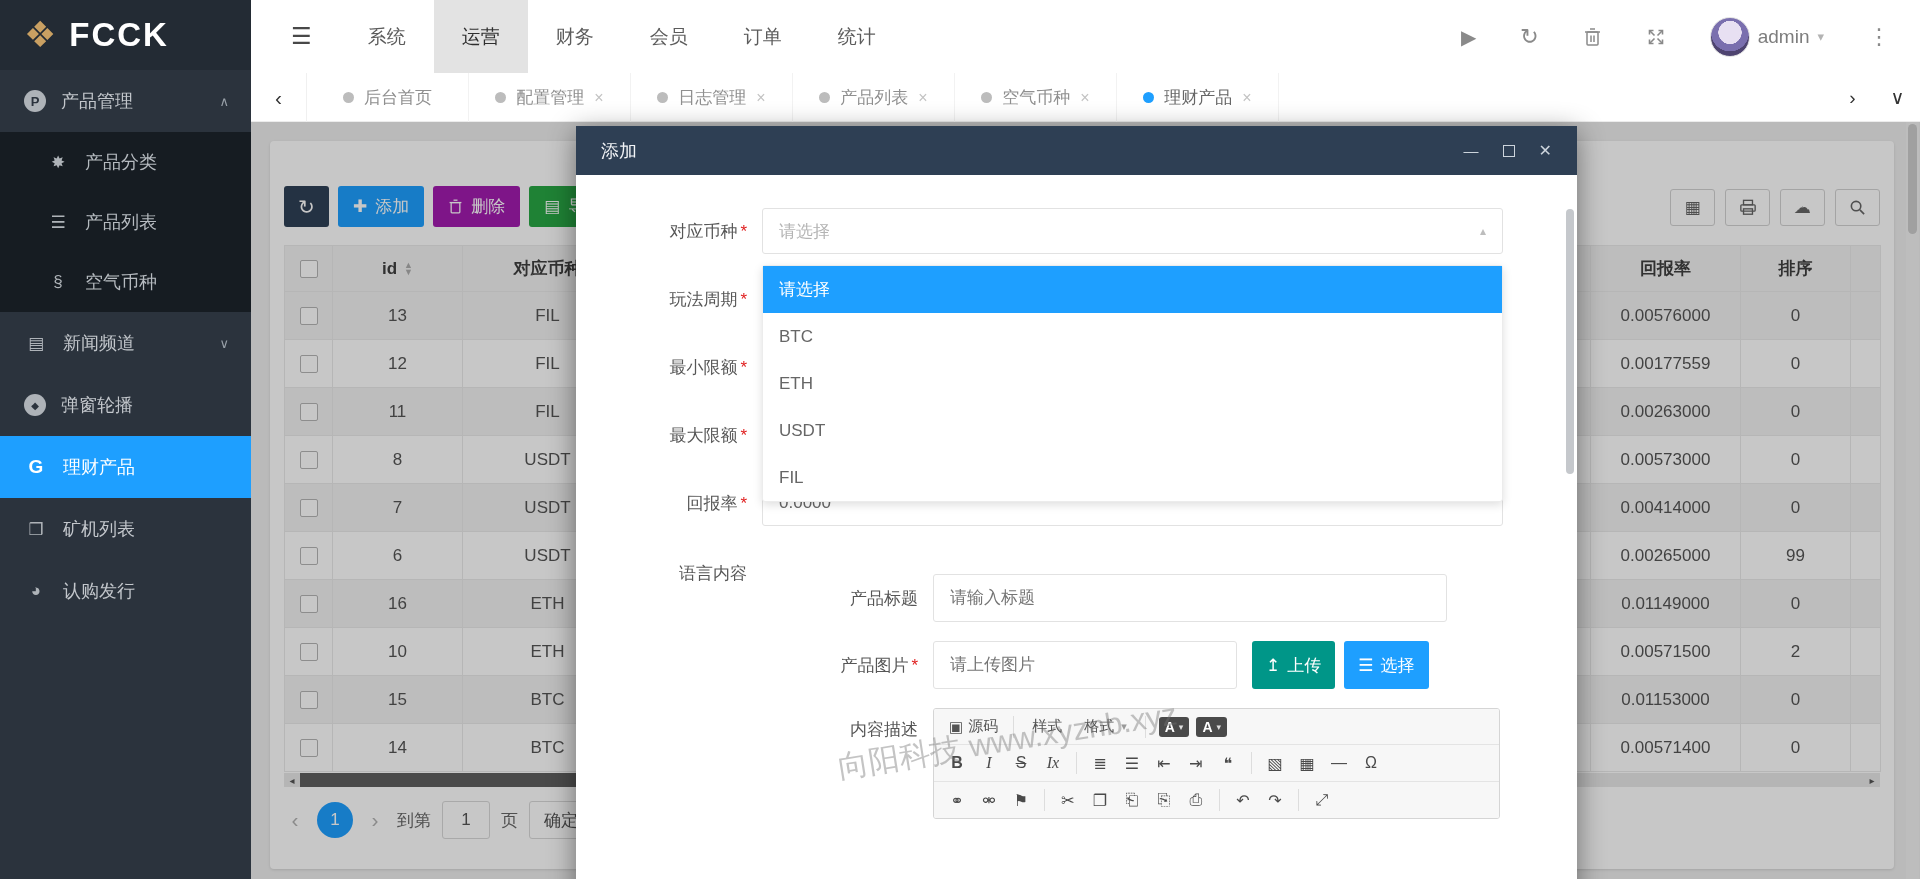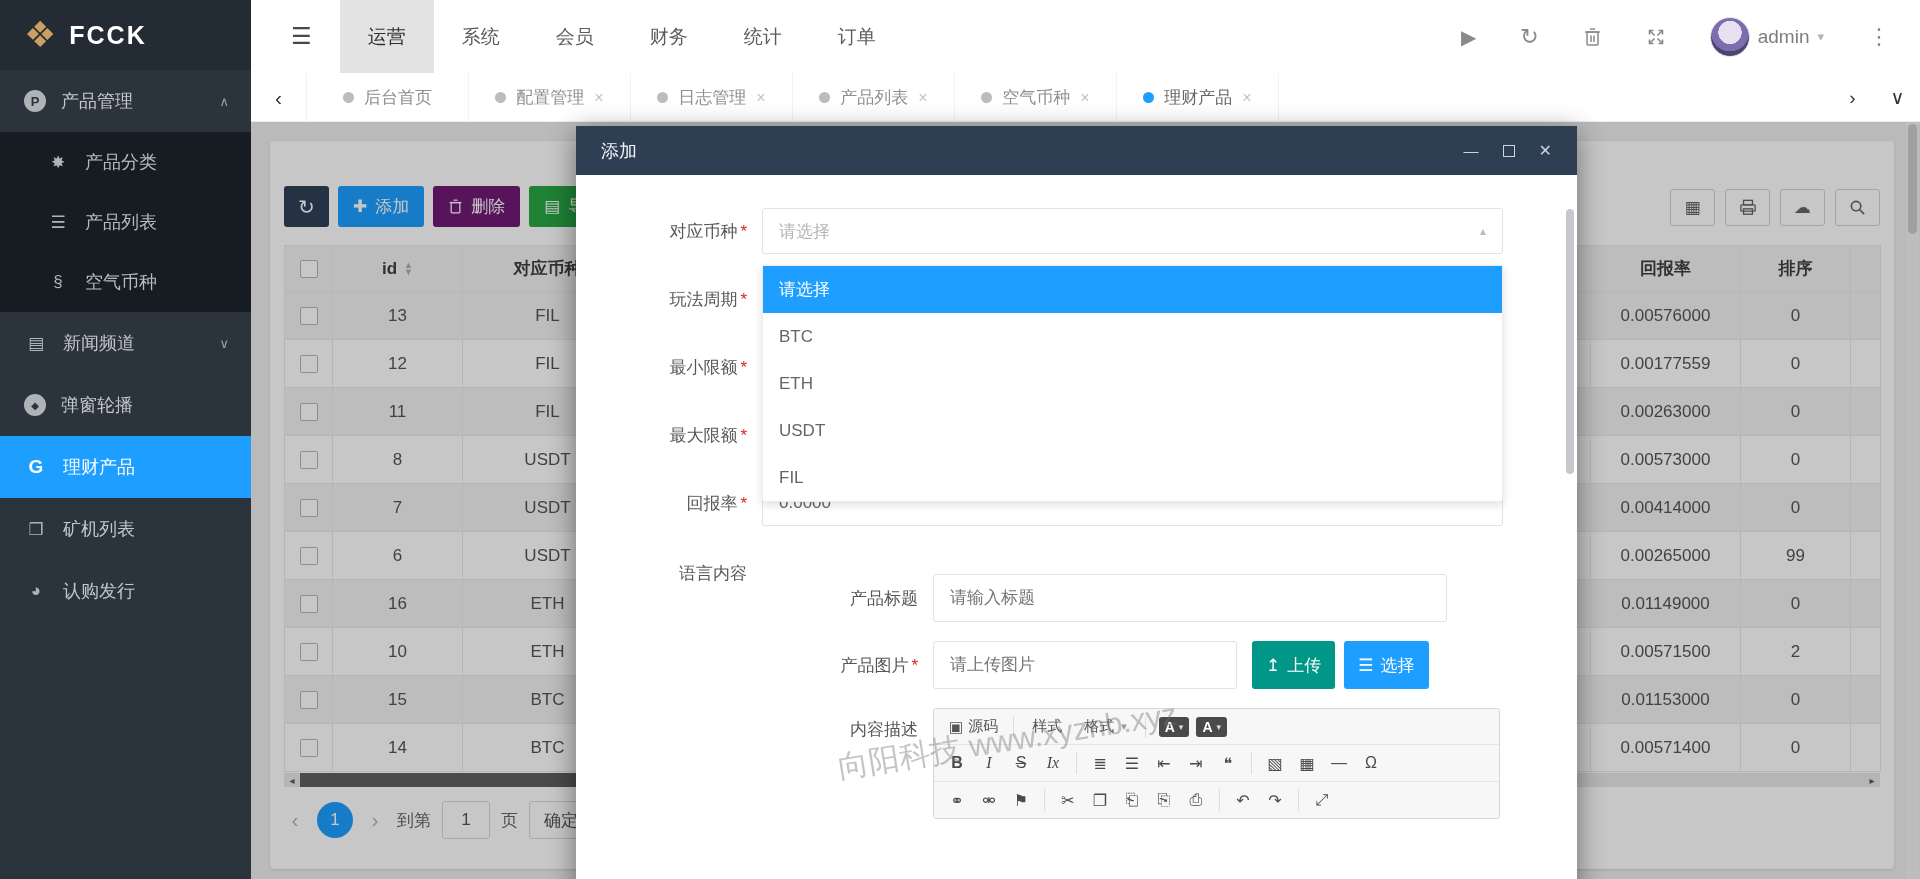--- a/index.html
+++ b/index.html
@@ -4,21 +4,21 @@
 <style>
   * { margin:0; padding:0; box-sizing:border-box; }
   html,body { width:1920px; height:879px; overflow:hidden; }
   body { position:relative; font-family:"Liberation Sans","DejaVu Sans",sans-serif; background:#fff; color:#333; }
   .cx { display:flex; align-items:center; justify-content:center; }
 
   
   .sidebar { position:absolute; left:0; top:0; width:251px; height:879px; background:#2b333d; z-index:5; }
   .logo { height:70px; background:#232b34; display:flex; align-items:center; padding-left:24px; gap:13px; }
   .logo-glyph { font-size:36px; color:#c9a062; line-height:1; }
-  .logo-text { color:#fff; font-size:25px; font-weight:bold; letter-spacing:2px; }
+  .logo-text { color:#fff; font-size:33px; font-weight:bold; letter-spacing:2px; }
   .side-item { height:62px; display:flex; align-items:center; padding:0 24px; color:#c3c7cc; font-size:18px; gap:15px; position:relative; cursor:pointer; }
   .side-item .scaret { position:absolute; right:22px; font-size:13px; color:#98a0a8; }
   .side-sub { background:#161c22; }
   .side-sub .side-item { height:60px; padding-left:46px; color:#b6bbc0; }
   .side-item.active { background:#1E9FFF; color:#fff; }
   .sicon { width:24px; text-align:center; font-size:17px; color:#aeb3b8; flex:0 0 24px; }
   .side-item.active .sicon { color:#fff; }
   .sicon.circle { width:22px; height:22px; flex:0 0 22px; border-radius:50%; background:#aeb3b8; color:#2b333d; font-weight:bold; font-size:13px; display:inline-flex; align-items:center; justify-content:center; }
   .sicon.letter { font-weight:bold; font-size:19px; }
 
@@ -46,21 +46,21 @@
   .tab-fill { flex:1; }
   .tab-right { width:45px; height:49px; font-size:19px; color:#333; cursor:pointer; }
 
   
   .content { position:absolute; left:251px; top:122px; right:0; bottom:0; background:#efefef; z-index:1; }
   .card { position:absolute; left:19px; top:19px; width:1624px; height:728px; background:#fff; border-radius:4px; box-shadow:0 1px 3px rgba(0,0,0,.12); }
   .card-toolbar { position:absolute; left:14px; top:45px; display:flex; gap:9px; }
   .btn { height:41px; display:inline-flex; align-items:center; gap:8px; padding:0 15px; color:#fff; font-size:17px; border-radius:3px; border:none; cursor:pointer; }
   .btn-refresh { background:#2F4056; width:45px; justify-content:center; padding:0; font-size:20px; }
   .btn-add { background:#1E9FFF; }
-  .btn-del { background:#701a75; }
+  .btn-del { background:#a21caf; }
   .btn-export { background:#28a745; }
   .card-icons { position:absolute; right:14px; top:48px; display:flex; gap:10px; }
   .icon-btn { width:45px; height:37px; border:1px solid #d3d3d3; border-radius:3px; color:#666; background:#fff; font-size:17px; cursor:pointer; display:flex; align-items:center; justify-content:center; }
   .cloud { position:relative; }
   .cloud .dl { position:absolute; font-size:10px; top:13px; left:50%; transform:translateX(-50%); }
 
   table.tbl { position:absolute; left:14px; top:104px; width:1596px; border-collapse:collapse; table-layout:fixed; font-size:17px; color:#555; }
   .tbl th, .tbl td { border:1px solid #e9e9e9; text-align:center; }
   .tbl th { background:#f2f2f2; height:46px; color:#3f3f3f; font-weight:bold; }
   .tbl td { height:48px; background:#fff; }
@@ -176,26 +176,26 @@
     <span>矿机列表</span>
   </div>
   <div class="side-item">
     <span class="sicon">◕</span>
     <span>认购发行</span>
   </div>
 </aside>
 
 <header class="topnav">
   <span class="hamburger">☰</span>
+  <span class="nav-item">系统</span>
   <span class="nav-item active">运营</span>
-  <span class="nav-item">系统</span>
+  <span class="nav-item">财务</span>
   <span class="nav-item">会员</span>
-  <span class="nav-item">财务</span>
+  <span class="nav-item">订单</span>
   <span class="nav-item">统计</span>
-  <span class="nav-item">订单</span>
   <div class="topnav-right">
     <span class="tn-ico">▶</span>
     <span class="tn-ico" style="font-size:22px;">↻</span>
     <span class="tn-ico">
       <svg width="19" height="20" viewBox="0 0 19 20" fill="none" stroke="#8a8a8a" stroke-width="1.5">
         <line x1="2" y1="5" x2="17" y2="5"></line>
           <line x1="7" y1="2" x2="12" y2="2"></line>
         <rect x="4" y="5" width="11" height="13" rx="1"></rect>
           <line x1="8" y1="8.5" x2="8" y2="15"></line>
           <line x1="11" y1="8.5" x2="11" y2="15"></line>

